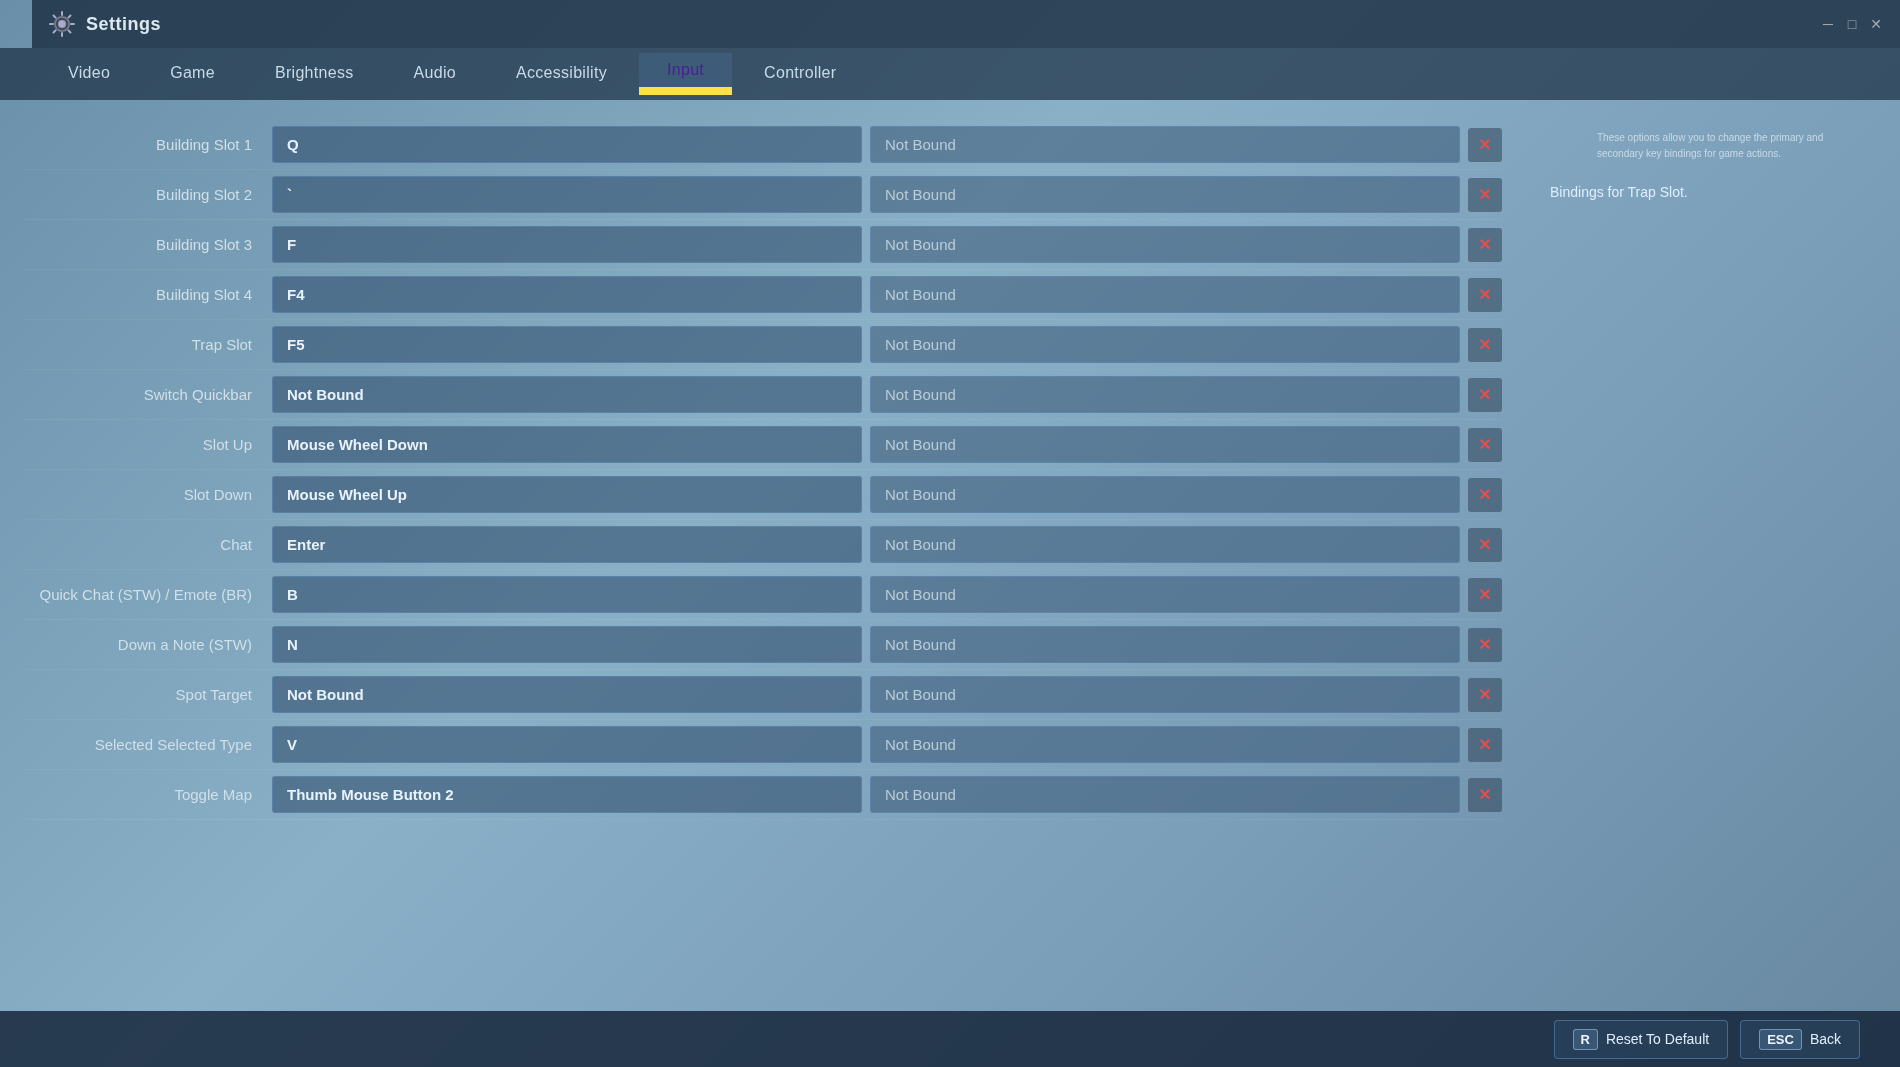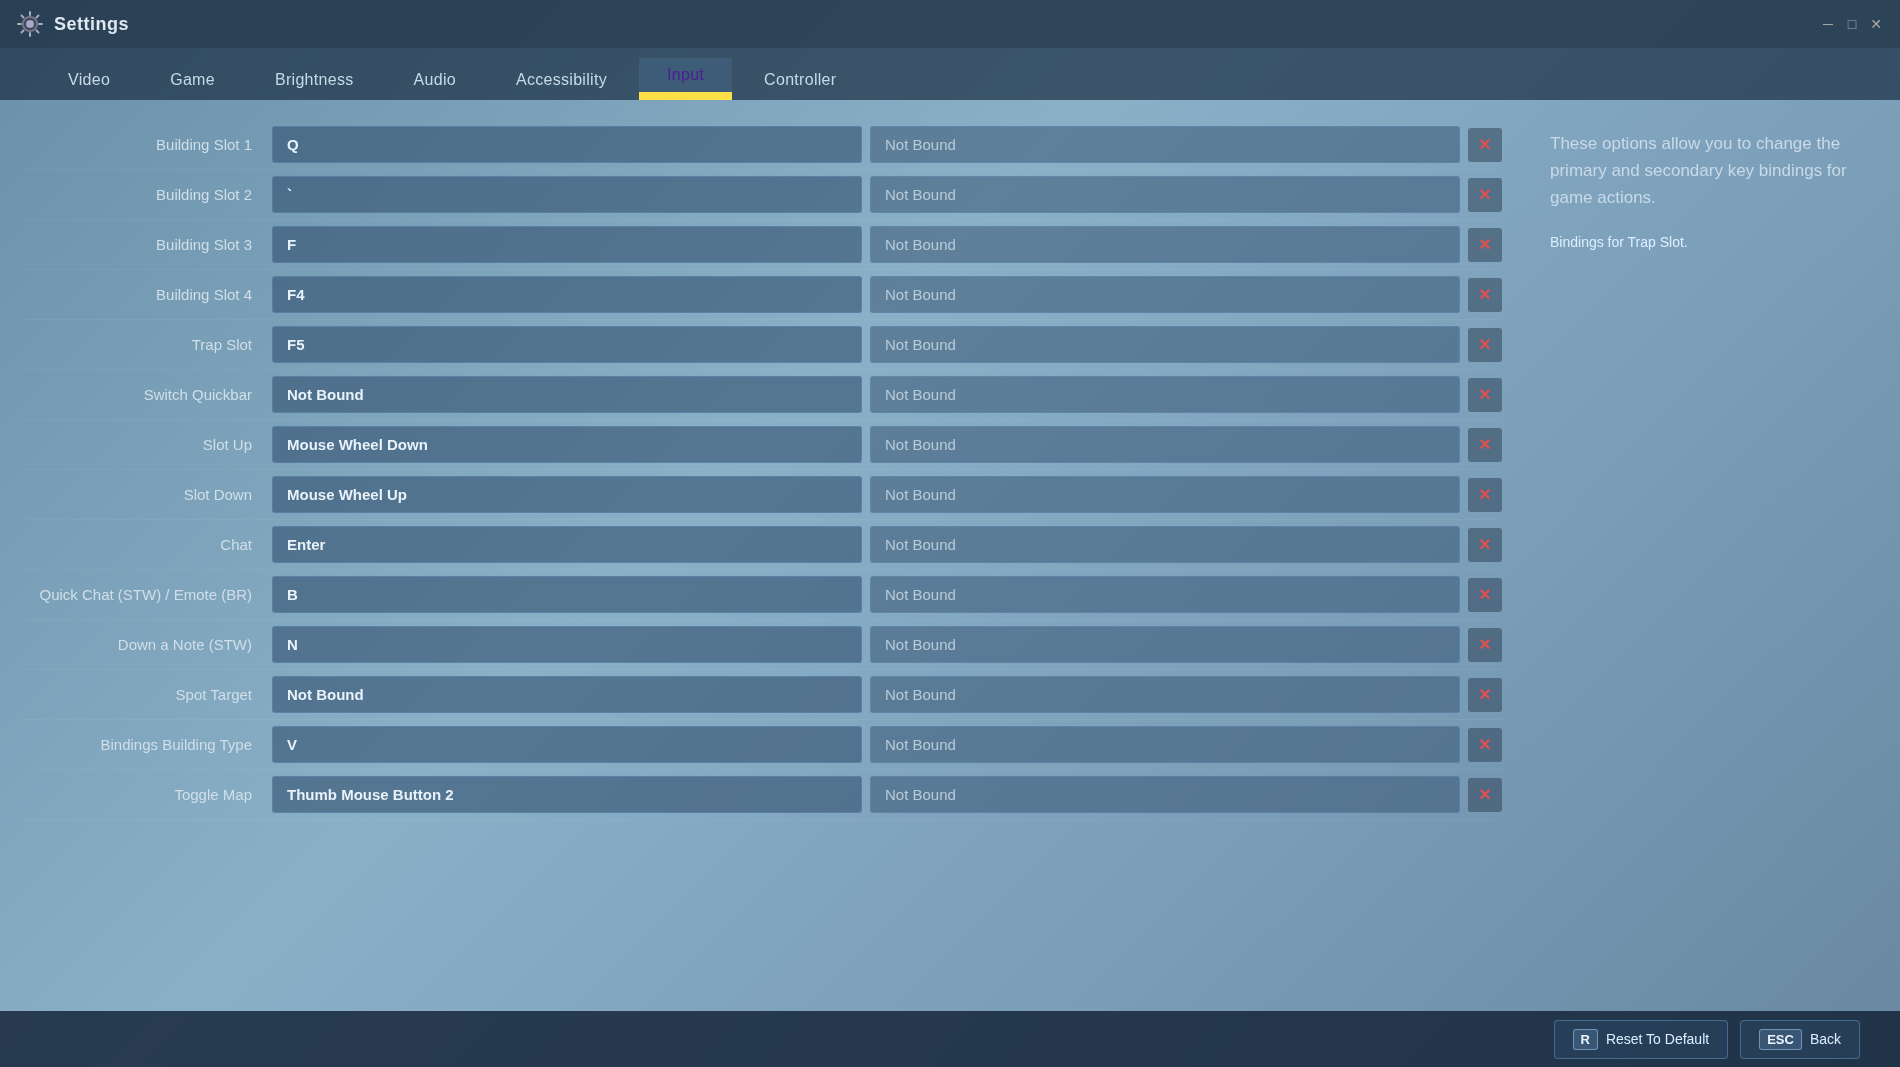--- a/index.html
+++ b/index.html
@@ -31,20 +31,21 @@
     }
 
     
     .title-bar {
       height: 48px;
       background: rgba(30, 50, 70, 0.85);
       display: flex;
       align-items: center;
       padding: 0 16px;
       flex-shrink: 0;
+      margin-left: 32px;
     }
 
     .title-bar-left {
       display: flex;
       align-items: center;
       gap: 10px;
       flex: 1;
     }
 
     .settings-icon {
@@ -77,21 +78,21 @@
       display: flex;
       align-items: center;
       justify-content: center;
     }
 
     
     .nav-bar {
       height: 52px;
       background: rgba(25, 45, 65, 0.7);
       display: flex;
-      align-items: flex-end;
+      align-items: center;
       padding: 0 40px;
       flex-shrink: 0;
       gap: 4px;
     }
 
     .nav-tab {
       padding: 8px 28px;
       color: #c8dae8;
       font-size: 16px;
       font-weight: 500;
@@ -204,23 +205,24 @@
 
     
     .info-panel {
       width: 320px;
       flex-shrink: 0;
       padding: 10px 0 0 10px;
     }
 
     .info-text {
       color: #c8dae8;
-      font-size: 17px;
+      font-size: 10px;
       line-height: 1.6;
       margin-bottom: 20px;
+      margin-left: 47px;
     }
 
     .info-highlight {
       color: #ddeeff;
       font-size: 14px;
       line-height: 1.5;
     }
 
     
     .bottom-bar {
@@ -358,21 +360,21 @@
           <div class="binding-secondary">Not Bound</div>
           <button class="clear-btn">✕</button>
         </div>
         <div class="binding-row">
           <div class="binding-label">Spot Target</div>
           <div class="binding-primary">Not Bound</div>
           <div class="binding-secondary">Not Bound</div>
           <button class="clear-btn">✕</button>
         </div>
         <div class="binding-row">
-          <div class="binding-label">Bindings Building Type</div>
+          <div class="binding-label">Selected Selected Type</div>
           <div class="binding-primary">V</div>
           <div class="binding-secondary">Not Bound</div>
           <button class="clear-btn">✕</button>
         </div>
         <div class="binding-row">
           <div class="binding-label">Toggle Map</div>
           <div class="binding-primary">Thumb Mouse Button 2</div>
           <div class="binding-secondary">Not Bound</div>
           <button class="clear-btn">✕</button>
         </div>

